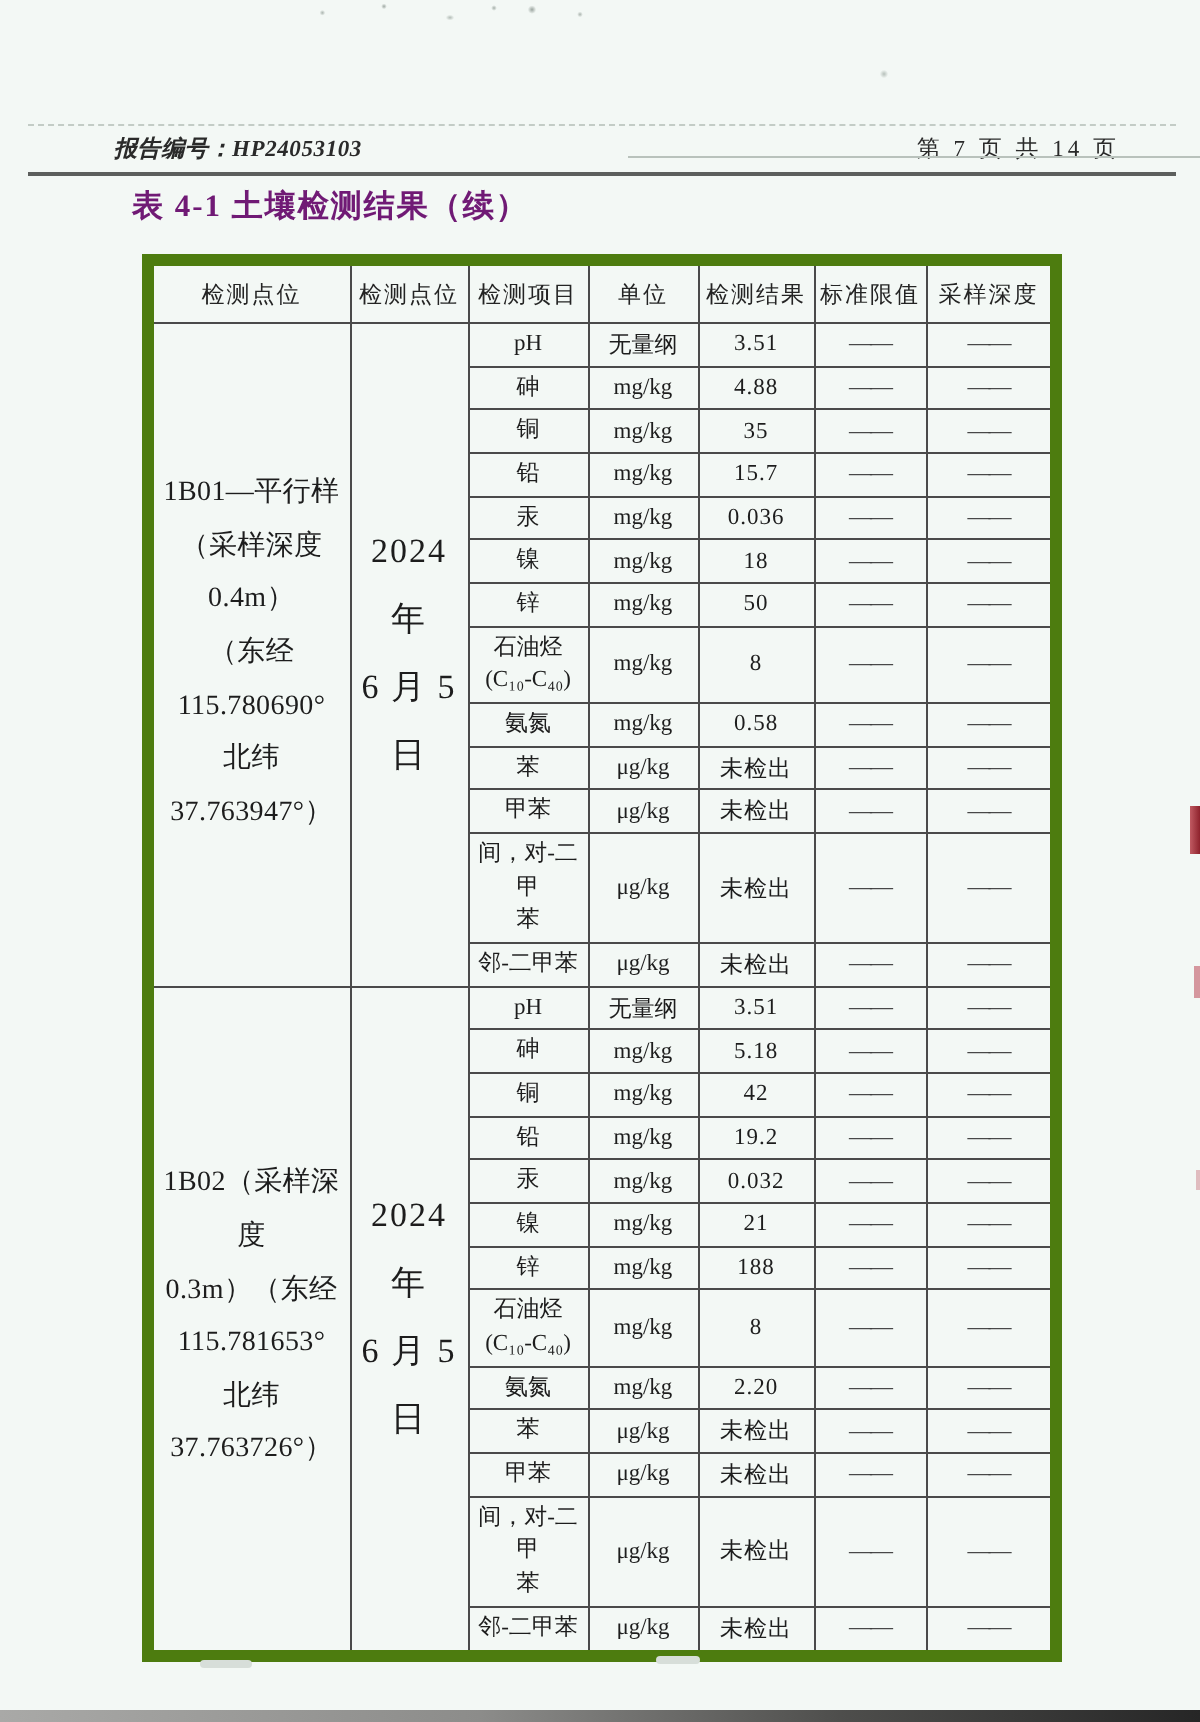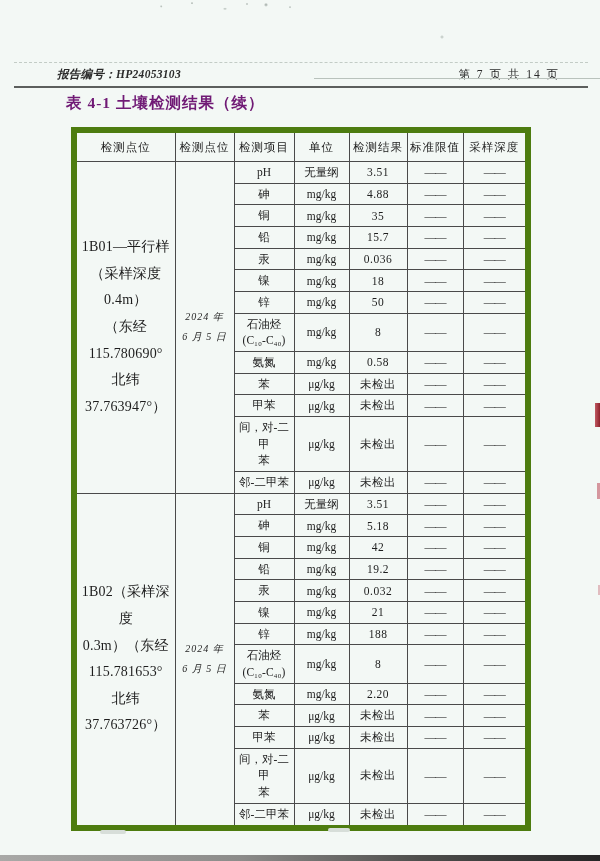--- a/index.html
+++ b/index.html
@@ -51,21 +51,21 @@
     padding:2px 1px;
     overflow:hidden;
   }
   .results-table{border:6px solid #4d7c0f;}
   .results-table th{
     font-weight:normal;height:24px;letter-spacing:1px;color:#242424;
   }
   .results-table tbody tr{height:21px;}
   .item-cell,.loc-cell,.time-cell{white-space:pre-line;line-height:1.45;}
   .loc-cell{font-size:14px;line-height:1.9;letter-spacing:.2px;}
-  .time-cell{font-size:10px;line-height:2;letter-spacing:1px;font-style:italic;}
+  .time-cell{font-size:17px;line-height:2;letter-spacing:1px;}
   .result-cell{letter-spacing:.5px;}
   .limit-cell,.status-cell{color:#3c3c3c;letter-spacing:-1px;}
 
   
   .speckle{position:absolute;pointer-events:none;}
   .speckle-1{top:0;left:148px;width:110px;height:16px;
     background:
       radial-gradient(2px 2px at 12% 40%, #aab4ae 0%, transparent 70%),
       radial-gradient(2px 2px at 40% 20%, #9ea8a2 0%, transparent 70%),
       radial-gradient(3px 2px at 70% 55%, #b2bcb6 0%, transparent 70%),

